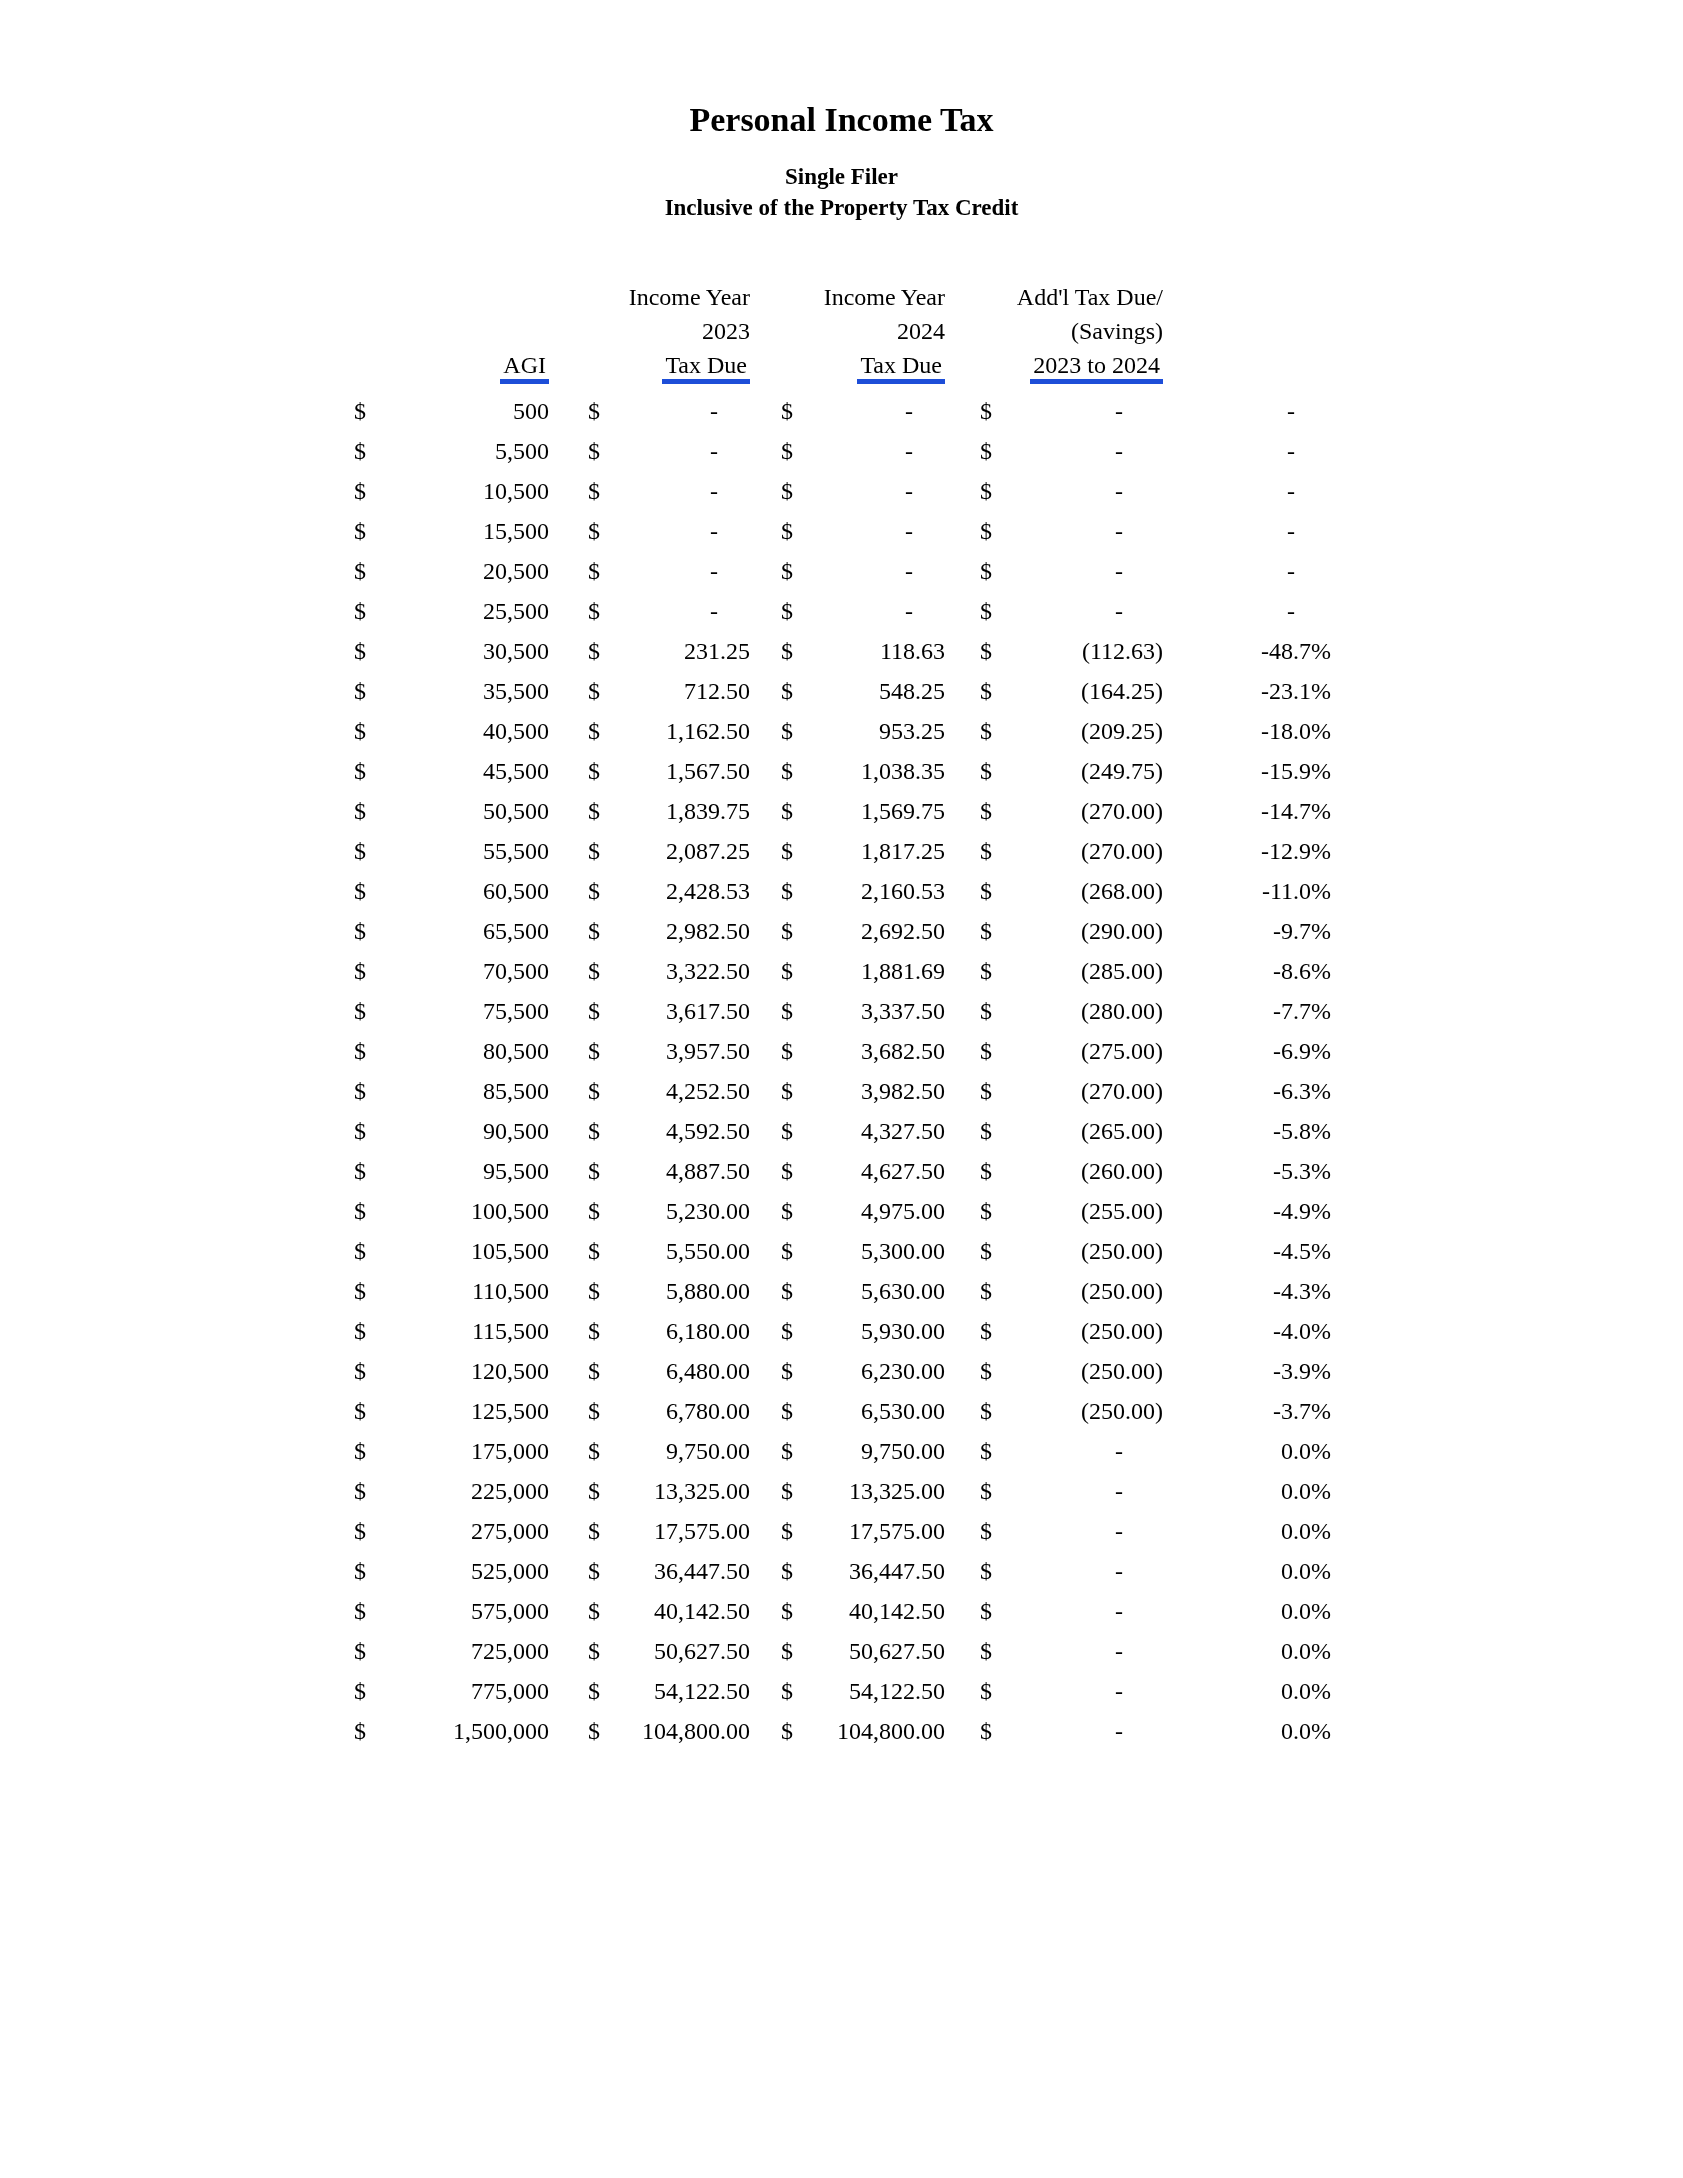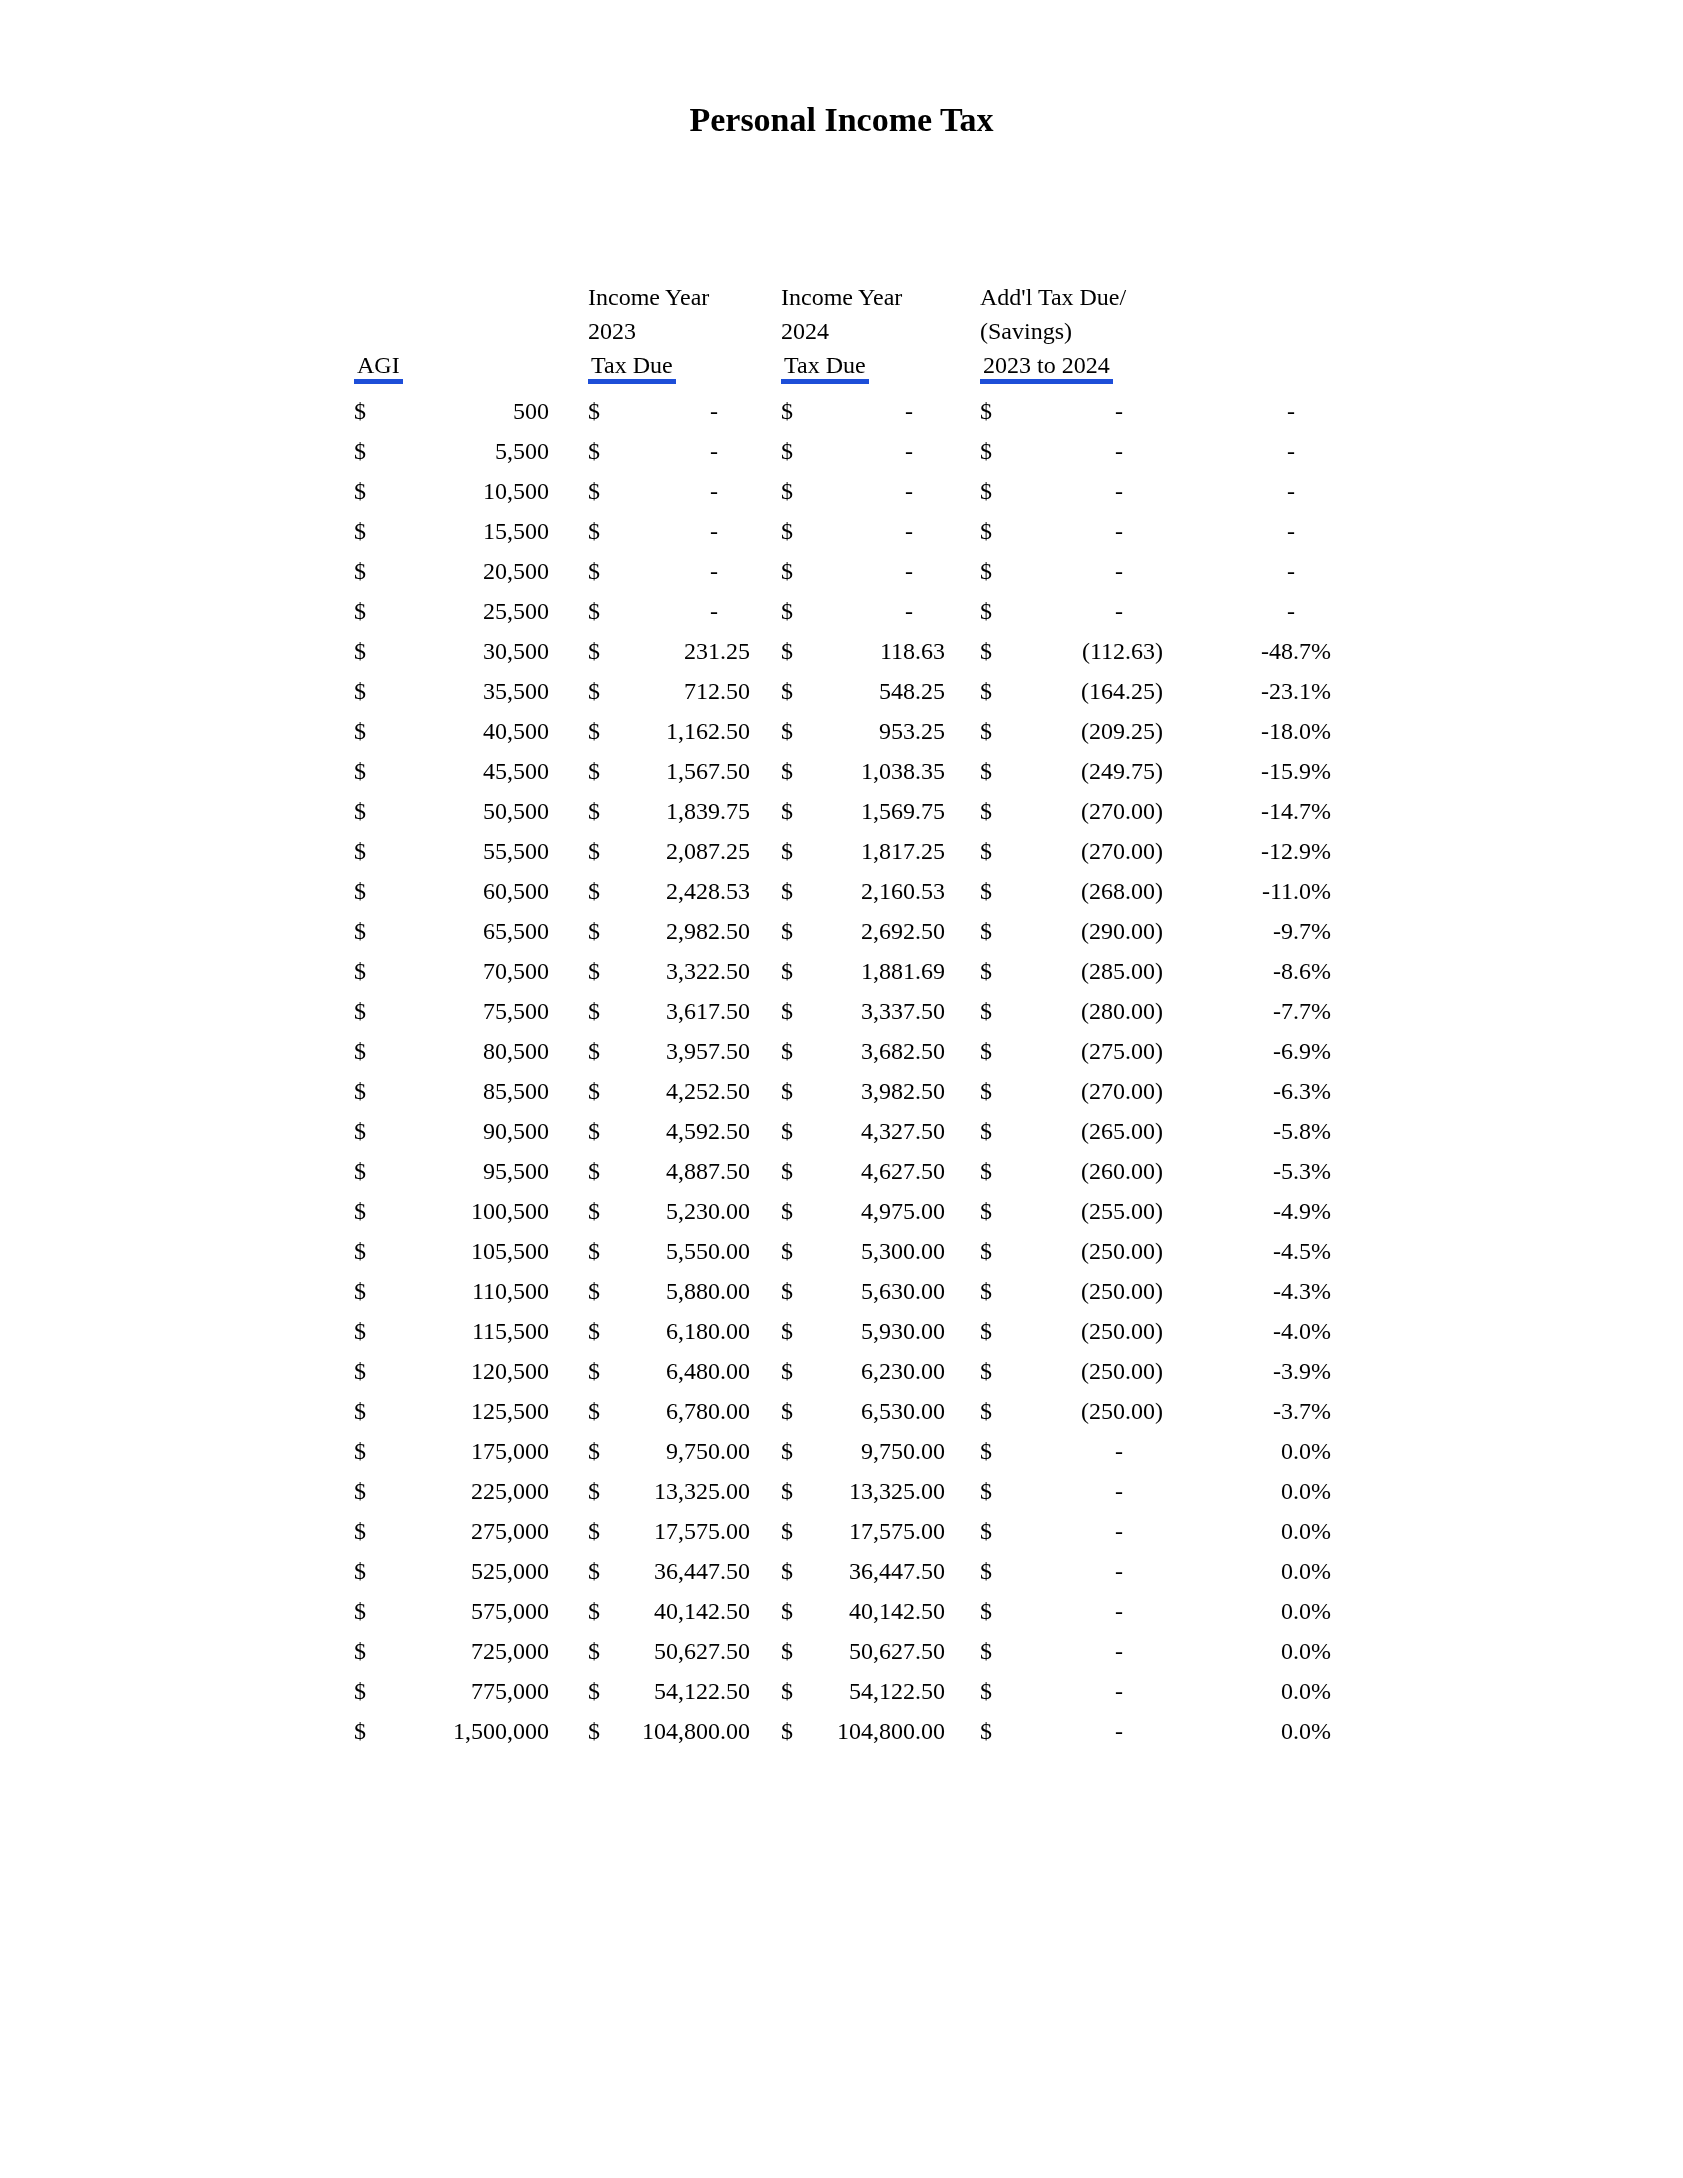--- a/index.html
+++ b/index.html
@@ -55,21 +55,21 @@
   .sp2 { width: 31px; }
   .c3 { width: 164px; }
   .sp3 { width: 35px; }
   .c4 { width: 183px; }
   .c5 { width: 168px; }
   .c1, .c2, .c3, .c4, .c5 { flex: none; }
   .sp1, .sp2, .sp3 { flex: none; }
 
   
   .hcell {
-    text-align: left;
+    text-align: right;
   }
   .hline {
     display: block;
     height: 34px;
     line-height: 34px;
     white-space: nowrap;
   }
   .u {
     display: inline-block;
     line-height: 28px;
@@ -93,20 +93,24 @@
   .c4 .val.dash { padding-right: 40px; }
   .c5 .val.dash { padding-right: 36px; }
 </style>
 </head>
 <body>
 
 <div class="page">
 
   <div class="title">Personal Income Tax</div>
 
+  <div class="subtitles">
+    <div>Single Filer</div>
+    <div>Inclusive of the Property Tax Credit</div>
+  </div>
 
   <div class="table">
 
     <div class="hrow">
       <div class="hcell c1">
         <span class="hline">&nbsp;</span>
         <span class="hline">&nbsp;</span>
         <span class="hline"><span class="u">AGI</span></span>
       </div>
       <div class="sp1"></div>

